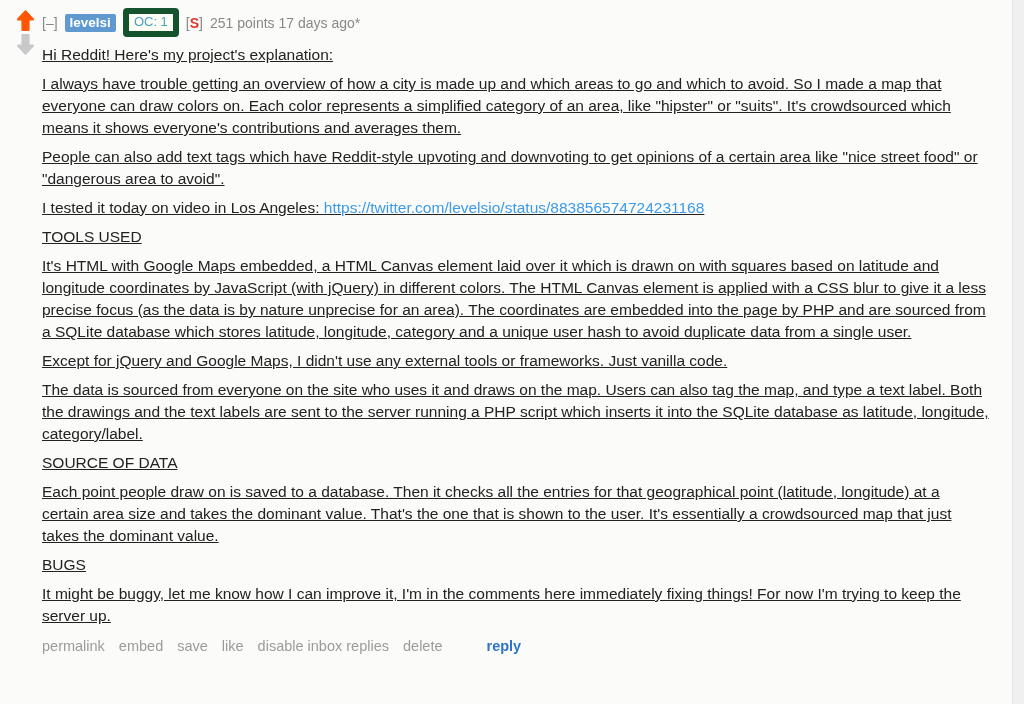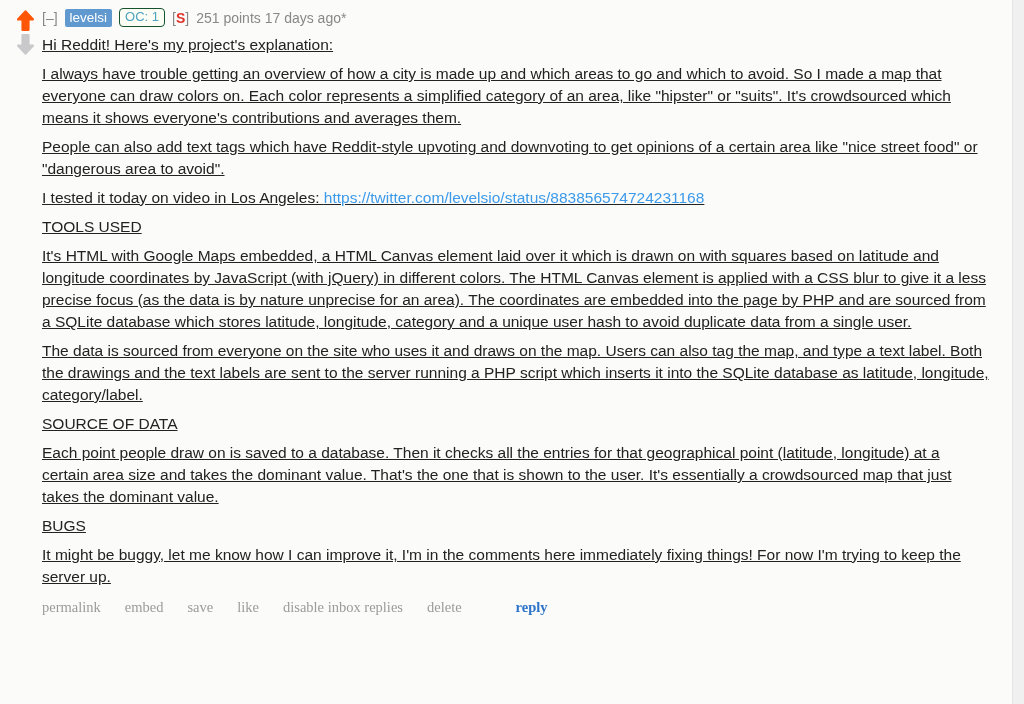--- a/index.html
+++ b/index.html
@@ -23,37 +23,37 @@
     gap: 3px; padding-top: 2px;
   }
   .arrow { width: 17px; height: 21px; cursor: pointer; display: block; }
   .content { width: 948px; }
   .tagline {
     display: flex; align-items: center; gap: 7px;
     font-size: 14px; color: #888; margin-bottom: 5px;
   }
   .collapse { color: #888; cursor: pointer; }
   .author {
-    background: #5f99cf; color: #fff; font-weight: normal;
+    background: #5f99cf; color: #fff; font-weight: bold;
     font-size: 13.5px; padding: 1px 5px 2px; border-radius: 2px;
     text-decoration: none; cursor: pointer;
   }
   .oc-badge {
-    border: 1px solid #14532d; color: #4ca2c1; background: #fcfdf5;
+    border: 6px solid #14532d; color: #4ca2c1; background: #fcfdf5;
     border-radius: 4px; padding: 0 5px 1px; font-size: 13px; line-height: 16px;
   }
   .submitter .b { color: #888; }
   .submitter .s { color: #e0342b; font-weight: bold; }
   .score { color: #888; }
   .md { font-size: 15.5px; color: #222; text-decoration: underline; }
   .md p { margin: 7px 0; line-height: 22px; }
   a.ext-link { color: #3d9ae8; text-decoration: none; cursor: pointer; }
   .buttons {
-    display: flex; gap: 24px; margin-top: 11px;
-    font-size: 14.5px; color: #9b9b9b; font-family: Liberation Serif, serif;
+    display: flex; gap: 14px; margin-top: 11px;
+    font-size: 14.5px; color: #9b9b9b;
   }
   .buttons a { color: #9b9b9b; text-decoration: none; cursor: pointer; }
   .buttons a.reply { color: #2e74c9; font-weight: bold; margin-left: 30px; }
 </style>
 </head>
 <body>
 
 <div class="comment">
 
   <div class="votes">
@@ -75,20 +75,21 @@
       <span class="score">251 points 17 days ago*</span>
     </div>
 
     <div class="md">
       <p>Hi Reddit! Here's my project's explanation:</p>
       <p>I always have trouble getting an overview of how a city is made up and which areas to go and which to avoid. So I made a map that everyone can draw colors on. Each color represents a simplified category of an area, like "hipster" or "suits". It's crowdsourced which means it shows everyone's contributions and averages them.</p>
       <p>People can also add text tags which have Reddit-style upvoting and downvoting to get opinions of a certain area like "nice street food" or "dangerous area to avoid".</p>
       <p><span>I tested it today on video in Los Angeles: </span><a class="ext-link">https://twitter.com/levelsio/status/883856574724231168</a></p>
       <p>TOOLS USED</p>
       <p>It's HTML with Google Maps embedded, a HTML Canvas element laid over it which is drawn on with squares based on latitude and longitude coordinates by JavaScript (with jQuery) in different colors. The HTML Canvas element is applied with a CSS blur to give it a less precise focus (as the data is by nature unprecise for an area). The coordinates are embedded into the page by PHP and are sourced from a SQLite database which stores latitude, longitude, category and a unique user hash to avoid duplicate data from a single user.</p>
+      <p>Except for jQuery and Google Maps, I didn't use any external tools or frameworks. Just vanilla code.</p>
       <p>The data is sourced from everyone on the site who uses it and draws on the map. Users can also tag the map, and type a text label. Both the drawings and the text labels are sent to the server running a PHP script which inserts it into the SQLite database as latitude, longitude, category/label.</p>
       <p>SOURCE OF DATA</p>
       <p>Each point people draw on is saved to a database. Then it checks all the entries for that geographical point (latitude, longitude) at a certain area size and takes the dominant value. That's the one that is shown to the user. It's essentially a crowdsourced map that just takes the dominant value.</p>
       <p>BUGS</p>
       <p>It might be buggy, let me know how I can improve it, I'm in the comments here immediately fixing things! For now I'm trying to keep the server up.</p>
     </div>
 
     <div class="buttons">
       <a>permalink</a>
       <a>embed</a>

